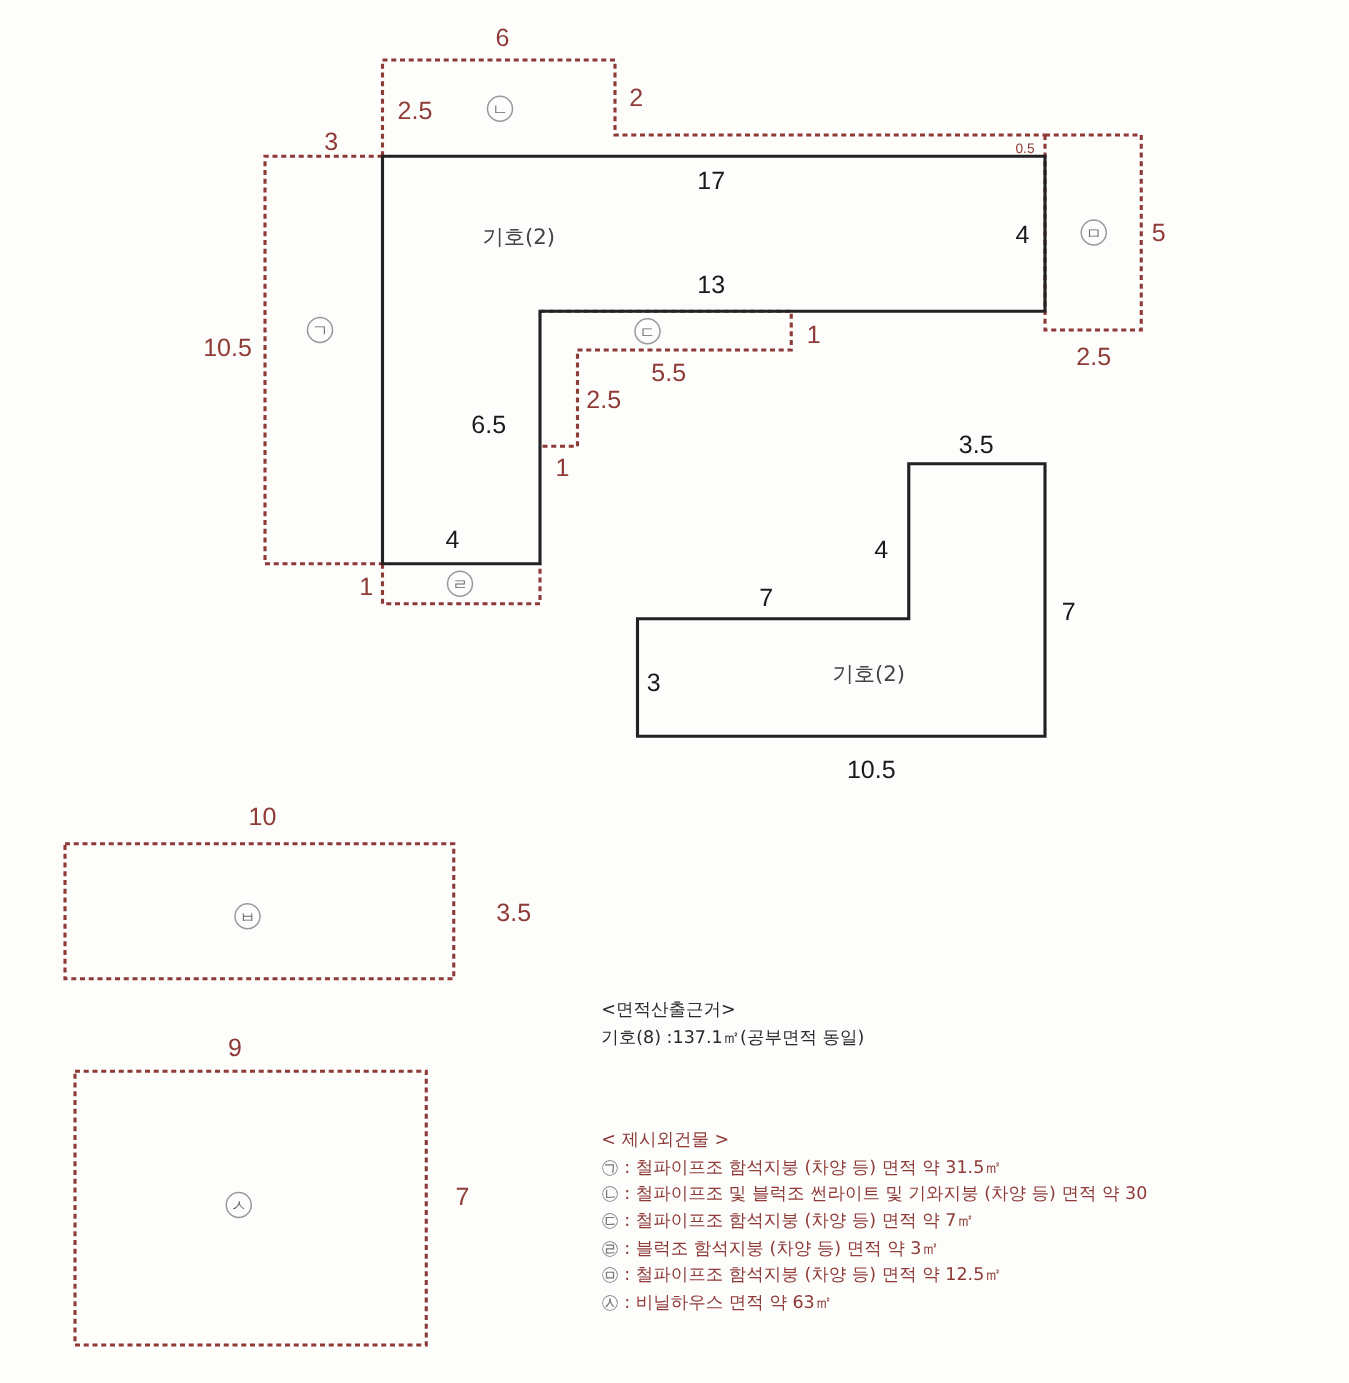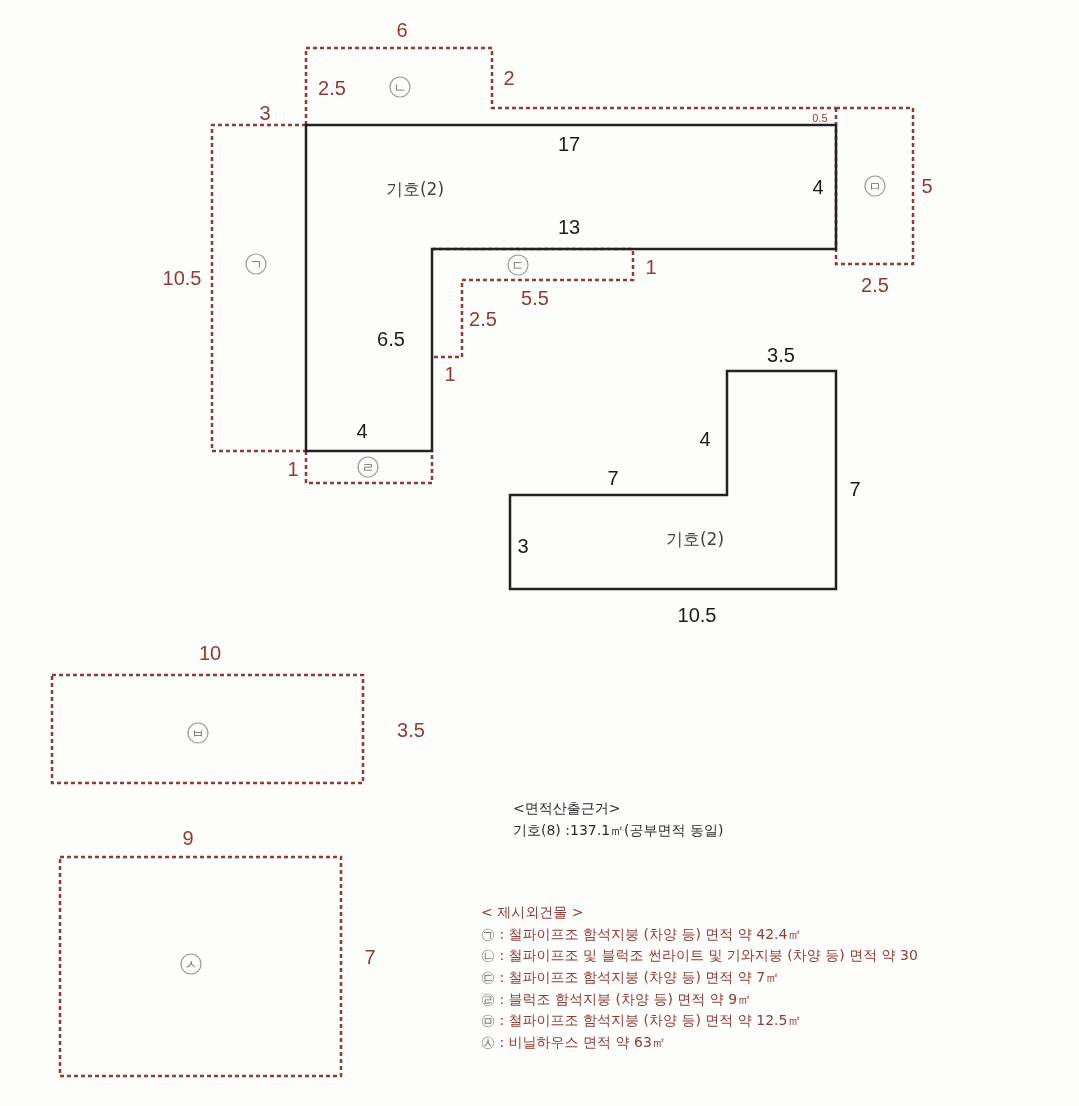--- a/index.html
+++ b/index.html
@@ -6,21 +6,21 @@
   body { width:1079px; height:1106px; position:relative; overflow:hidden; font-family:"DejaVu Sans", sans-serif; }
   svg { position:absolute; left:0; top:0; }
   .dim-red { fill:#8e3a36; font-size:20px; font-family:"Liberation Sans", sans-serif; }
   .dim-blk { fill:#1a1a1a; font-size:20px; font-family:"Liberation Sans", sans-serif; }
   .lbl { fill:#444; font-size:17px; font-family:"DejaVu Sans", sans-serif; }
   .mark { fill:#666; font-size:13px; font-family:"DejaVu Sans", sans-serif; }
   .small-red { fill:#8e3a36; font-size:11px; font-family:"Liberation Sans", sans-serif; }
   .dash { fill:none; stroke:#8e3a36; stroke-width:2.5; stroke-dasharray:4 3; }
   .solid { fill:none; stroke:#222; stroke-width:2.5; }
   .legend { position:absolute; left:481px; top:798px; font-size:14px; line-height:21.6px; font-family:"DejaVu Sans", sans-serif; white-space:nowrap; }
-  .legend .blk { color:#2a2a2a;margin-left:32px; }
+  .legend .blk { color:#2a2a2a; }
   .legend .red { color:#8e3a36;margin-top:47px; }
   .legend .sym { color:#777; }
   .legend .gap { height:14px; }
 </style>
 </head>
 <body>
 
 <svg width="1079" height="1106">
 
   <polyline class="dash" points="306,125 212,125 212,451 306,451"></polyline>
@@ -104,19 +104,19 @@
   <text class="dim-red" x="411" y="737" text-anchor="middle">3.5</text>
   <text class="dim-red" x="188" y="845" text-anchor="middle">9</text>
   <text class="dim-red" x="370" y="964" text-anchor="middle">7</text>
 </svg>
 
 <div class="legend">
   <div class="blk">&lt;면적산출근거&gt;</div>
   <div class="blk">기호(8) :137.1㎡(공부면적 동일)</div>
   <div class="gap"></div>
   <div class="red">&lt; 제시외건물 &gt;</div>
-  <div><span class="sym">㉠</span><span class="red"> : 철파이프조 함석지붕 (차양 등) 면적 약 42.4㎡</span></div>
+  <div><span class="sym">㉠</span><span class="red"> : 철파이프조 함석지붕 (차양 등) 면적 약 31.5㎡</span></div>
   <div><span class="sym">㉡</span><span class="red"> : 철파이프조 및 블럭조 썬라이트 및 기와지붕 (차양 등) 면적 약 30</span></div>
   <div><span class="sym">㉢</span><span class="red"> : 철파이프조 함석지붕 (차양 등) 면적 약 7㎡</span></div>
-  <div><span class="sym">㉣</span><span class="red"> : 블럭조  함석지붕 (차양 등) 면적 약 9㎡</span></div>
+  <div><span class="sym">㉣</span><span class="red"> : 블럭조  함석지붕 (차양 등) 면적 약 3㎡</span></div>
   <div><span class="sym">㉤</span><span class="red"> : 철파이프조 함석지붕 (차양 등) 면적 약 12.5㎡</span></div>
   <div><span class="sym">㉦</span><span class="red"> : 비닐하우스 면적 약 63㎡</span></div>
 </div>
 
 </body></html>

